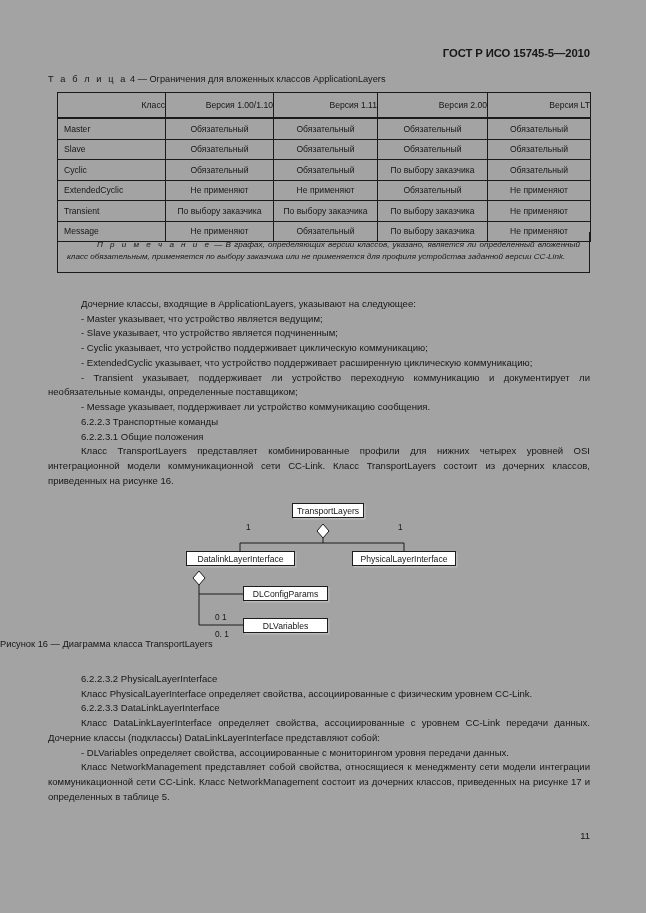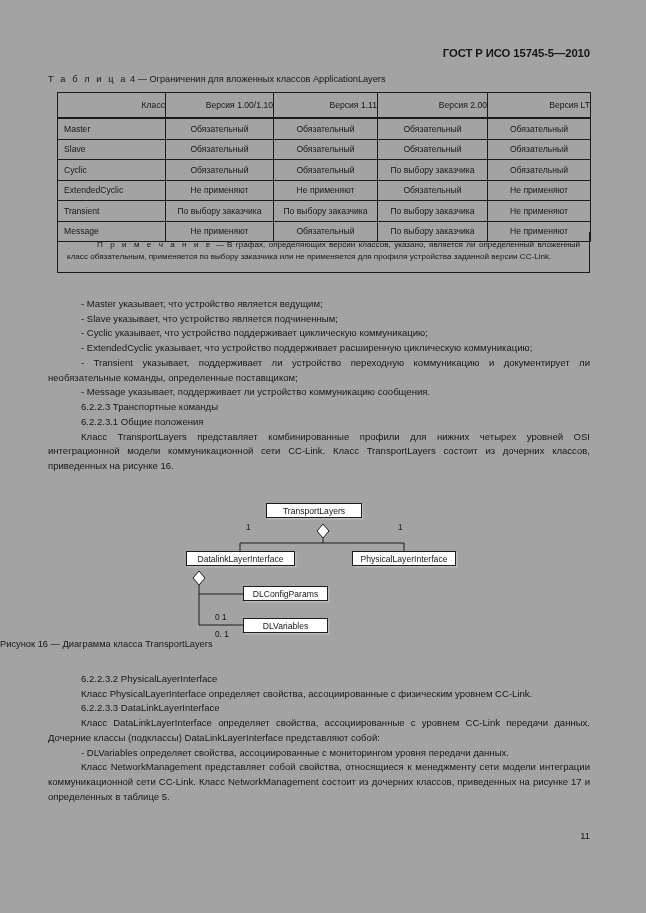--- a/index.html
+++ b/index.html
@@ -90,20 +90,21 @@
     left: 57px;
     top: 232px;
     width: 533px;
     box-sizing: border-box;
     border: 1px solid #1a1a1a;
     border-top: none;
     padding: 7px 9px 8px 9px;
     font-size: 8.1px;
     line-height: 1.52;
     text-align: justify;
+    font-style: italic;
   }
   .note-box .note-first { padding-left: 30px; }
   .note-box .spaced { letter-spacing: 2.0px; }
 
   
   .body-text {
     position: absolute;
     left: 48px;
     width: 542px;
     font-size: 9.55px;
@@ -233,20 +234,21 @@
         <td class="cell-val">Не применяют</td>
       </tr>
     </tbody>
   </table>
 
   <div class="note-box">
     <span class="note-first"></span><span class="spaced">П р и м е ч а н и е</span><span> — В графах, определяющих версии классов, указано, является ли определенный вложенный класс обязательным, применяется по выбору заказчика или не применяется для профиля устройства заданной версии CC-Link.</span>
   </div>
 
   <div class="body-text" id="block-a">
+    <p class="ind">Дочерние классы, входящие в ApplicationLayers, указывают на следующее:</p>
     <p class="ind">- Master указывает, что устройство является ведущим;</p>
     <p class="ind">- Slave указывает, что устройство является подчиненным;</p>
     <p class="ind">- Cyclic указывает, что устройство поддерживает циклическую коммуникацию;</p>
     <p class="ind">- ExtendedCyclic указывает, что устройство поддерживает расширенную циклическую коммуникацию;</p>
     <p class="ind">- Transient указывает, поддерживает ли устройство переходную коммуникацию и документирует ли необязательные команды, определенные поставщиком;</p>
     <p class="ind">- Message указывает, поддерживает ли устройство коммуникацию сообщения.</p>
     <p class="ind">6.2.2.3 Транспортные команды</p>
     <p class="ind">6.2.2.3.1 Общие положения</p>
     <p class="ind">Класс TransportLayers представляет комбинированные профили для нижних четырех уровней OSI интеграционной модели коммуникационной сети CC-Link. Класс TransportLayers состоит из дочерних классов, приведенных на рисунке 16.</p>
   </div>
@@ -266,21 +268,21 @@
 
       <polygon points="199,76 205,83 199,90 193,83" fill="#ffffff" stroke="#1d1d1d" stroke-width="1"></polygon>
 
       <line x1="199" y1="90" x2="199" y2="130" stroke="#1d1d1d" stroke-width="1"></line>
 
       <line x1="199" y1="99" x2="243" y2="99" stroke="#1d1d1d" stroke-width="1"></line>
 
       <line x1="199" y1="130" x2="243" y2="130" stroke="#1d1d1d" stroke-width="1"></line>
     </svg>
 
-    <div class="uml-box" style="left:266px; top:8px; width:96px;">TransportLayers</div>
+    <div class="uml-box" style="left:292px; top:8px; width:72px;">TransportLayers</div>
 
     <div class="uml-box" style="left:186px; top:56px; width:109px;">DatalinkLayerInterface</div>
 
     <div class="uml-box" style="left:352px; top:56px; width:104px;">PhysicalLayerInterface</div>
 
     <div class="uml-box" style="left:243px; top:91px; width:85px;">DLConfigParams</div>
 
     <div class="uml-box" style="left:243px; top:123px; width:85px;">DLVariables</div>
 
     <div class="mult" style="left:246px; top:27px;">1</div>

